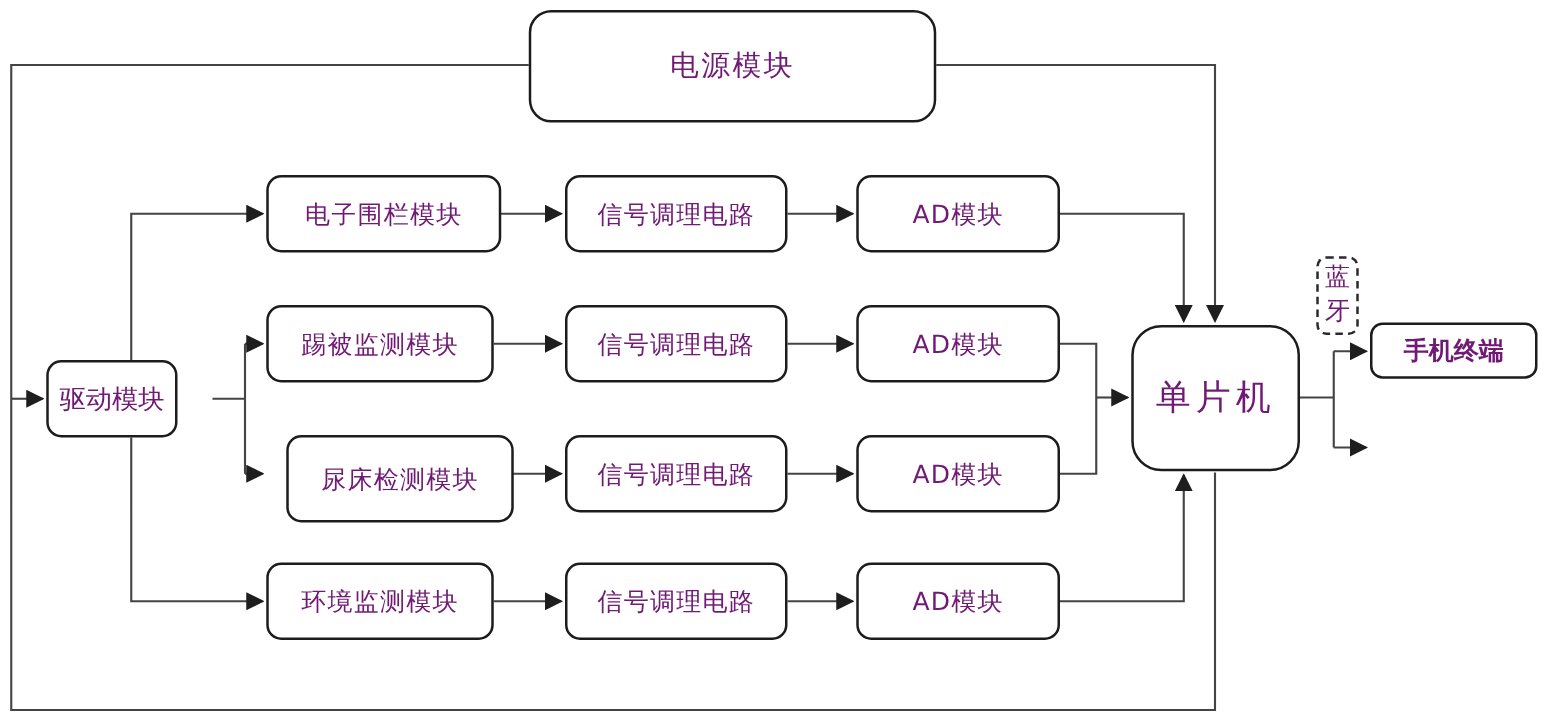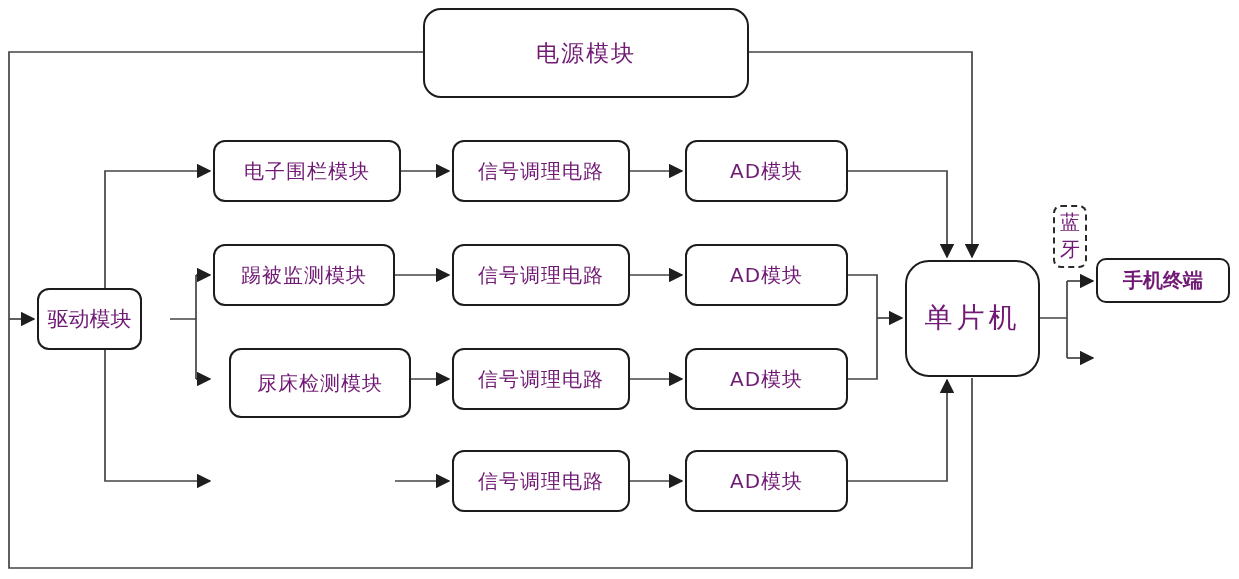--- a/index.html
+++ b/index.html
@@ -82,20 +82,21 @@
   <div class="node adbox" style="left:685px;top:140px;width:163px;height:62px;">AD模块</div>
 
   <div class="node sensor" style="left:213px;top:244px;width:182px;height:62px;">踢被监测模块</div>
   <div class="node cond" style="left:452px;top:244px;width:178px;height:62px;">信号调理电路</div>
   <div class="node adbox" style="left:685px;top:244px;width:163px;height:62px;">AD模块</div>
 
   <div class="node sensor" style="left:213px;top:348px;width:182px;height:70px;margin-left:16px;">尿床检测模块</div>
   <div class="node cond" style="left:452px;top:348px;width:178px;height:62px;">信号调理电路</div>
   <div class="node adbox" style="left:685px;top:348px;width:163px;height:62px;">AD模块</div>
 
+  <div class="node sensor" style="left:213px;top:450px;width:182px;height:62px;">环境监测模块</div>
   <div class="node cond" style="left:452px;top:450px;width:178px;height:62px;">信号调理电路</div>
   <div class="node adbox" style="left:685px;top:450px;width:163px;height:62px;">AD模块</div>
 
   <div class="node mcu" style="left:905px;top:260px;width:135px;height:117px;">单片机</div>
 
   <div class="node bt" style="left:1053px;top:205px;width:34px;height:63px;">蓝牙</div>
 
   <div class="node out" style="left:1096px;top:258px;width:134px;height:45px;font-weight:bold;">手机终端</div>
 
 </div>

